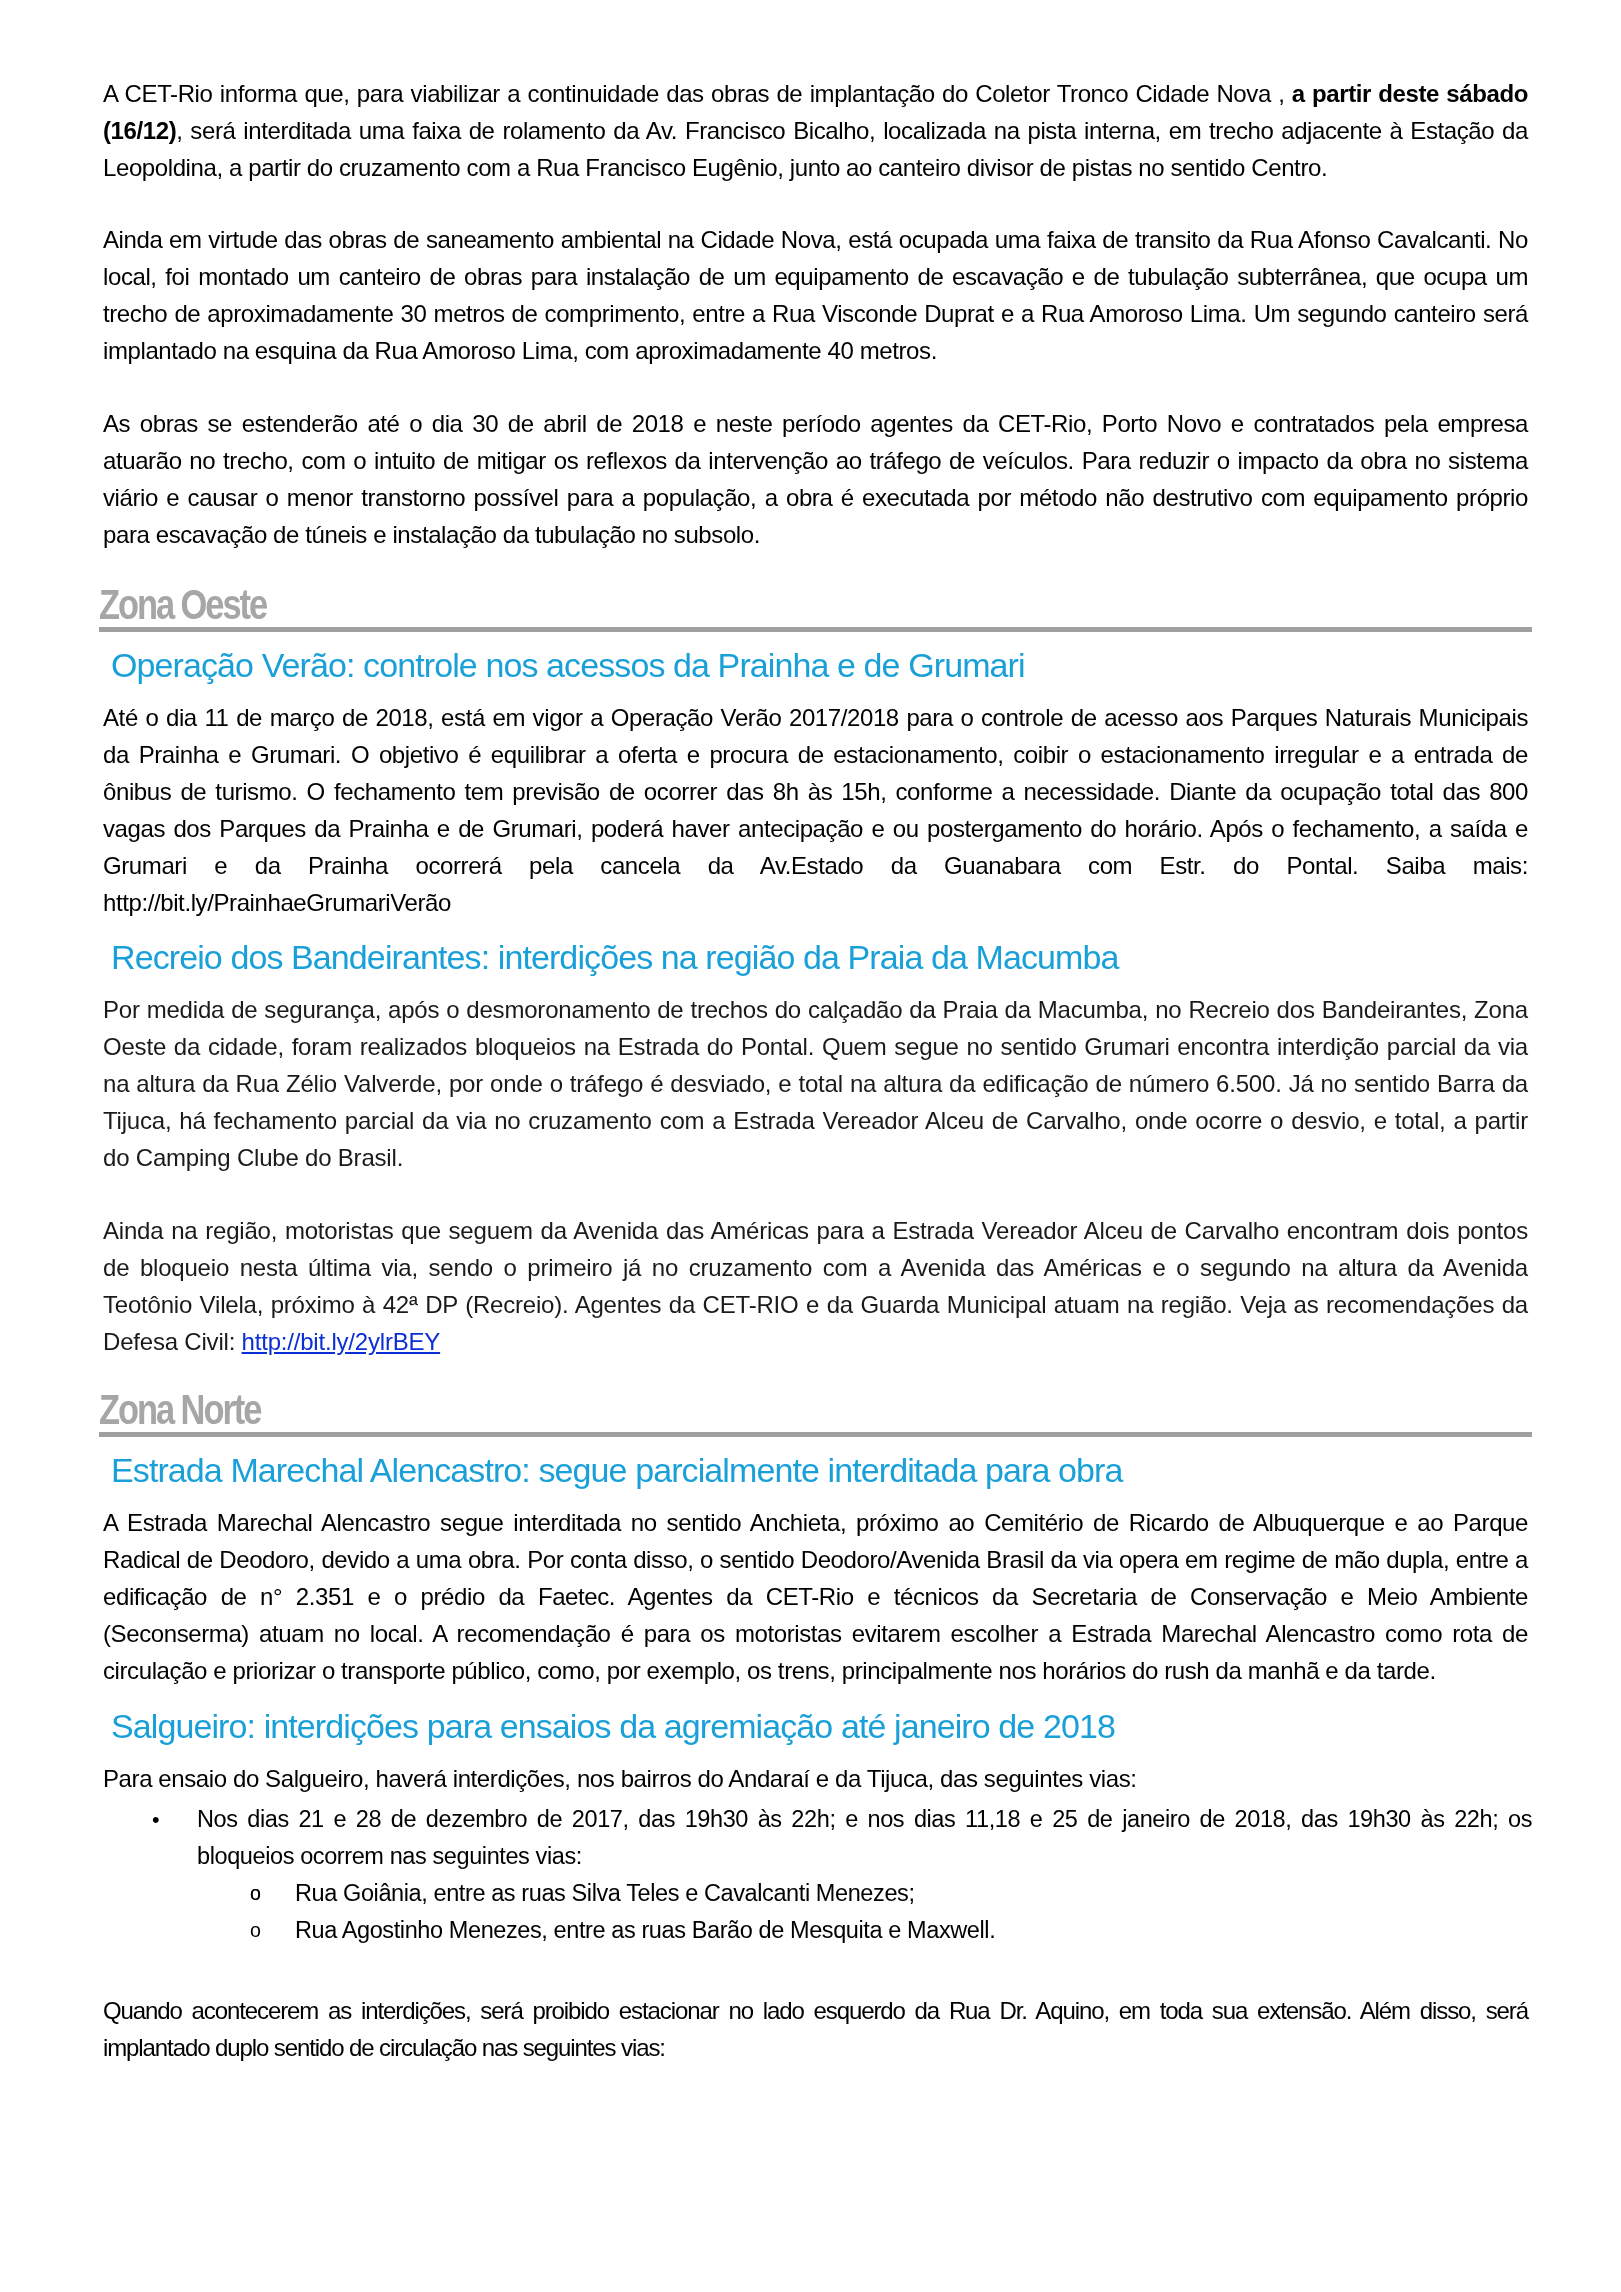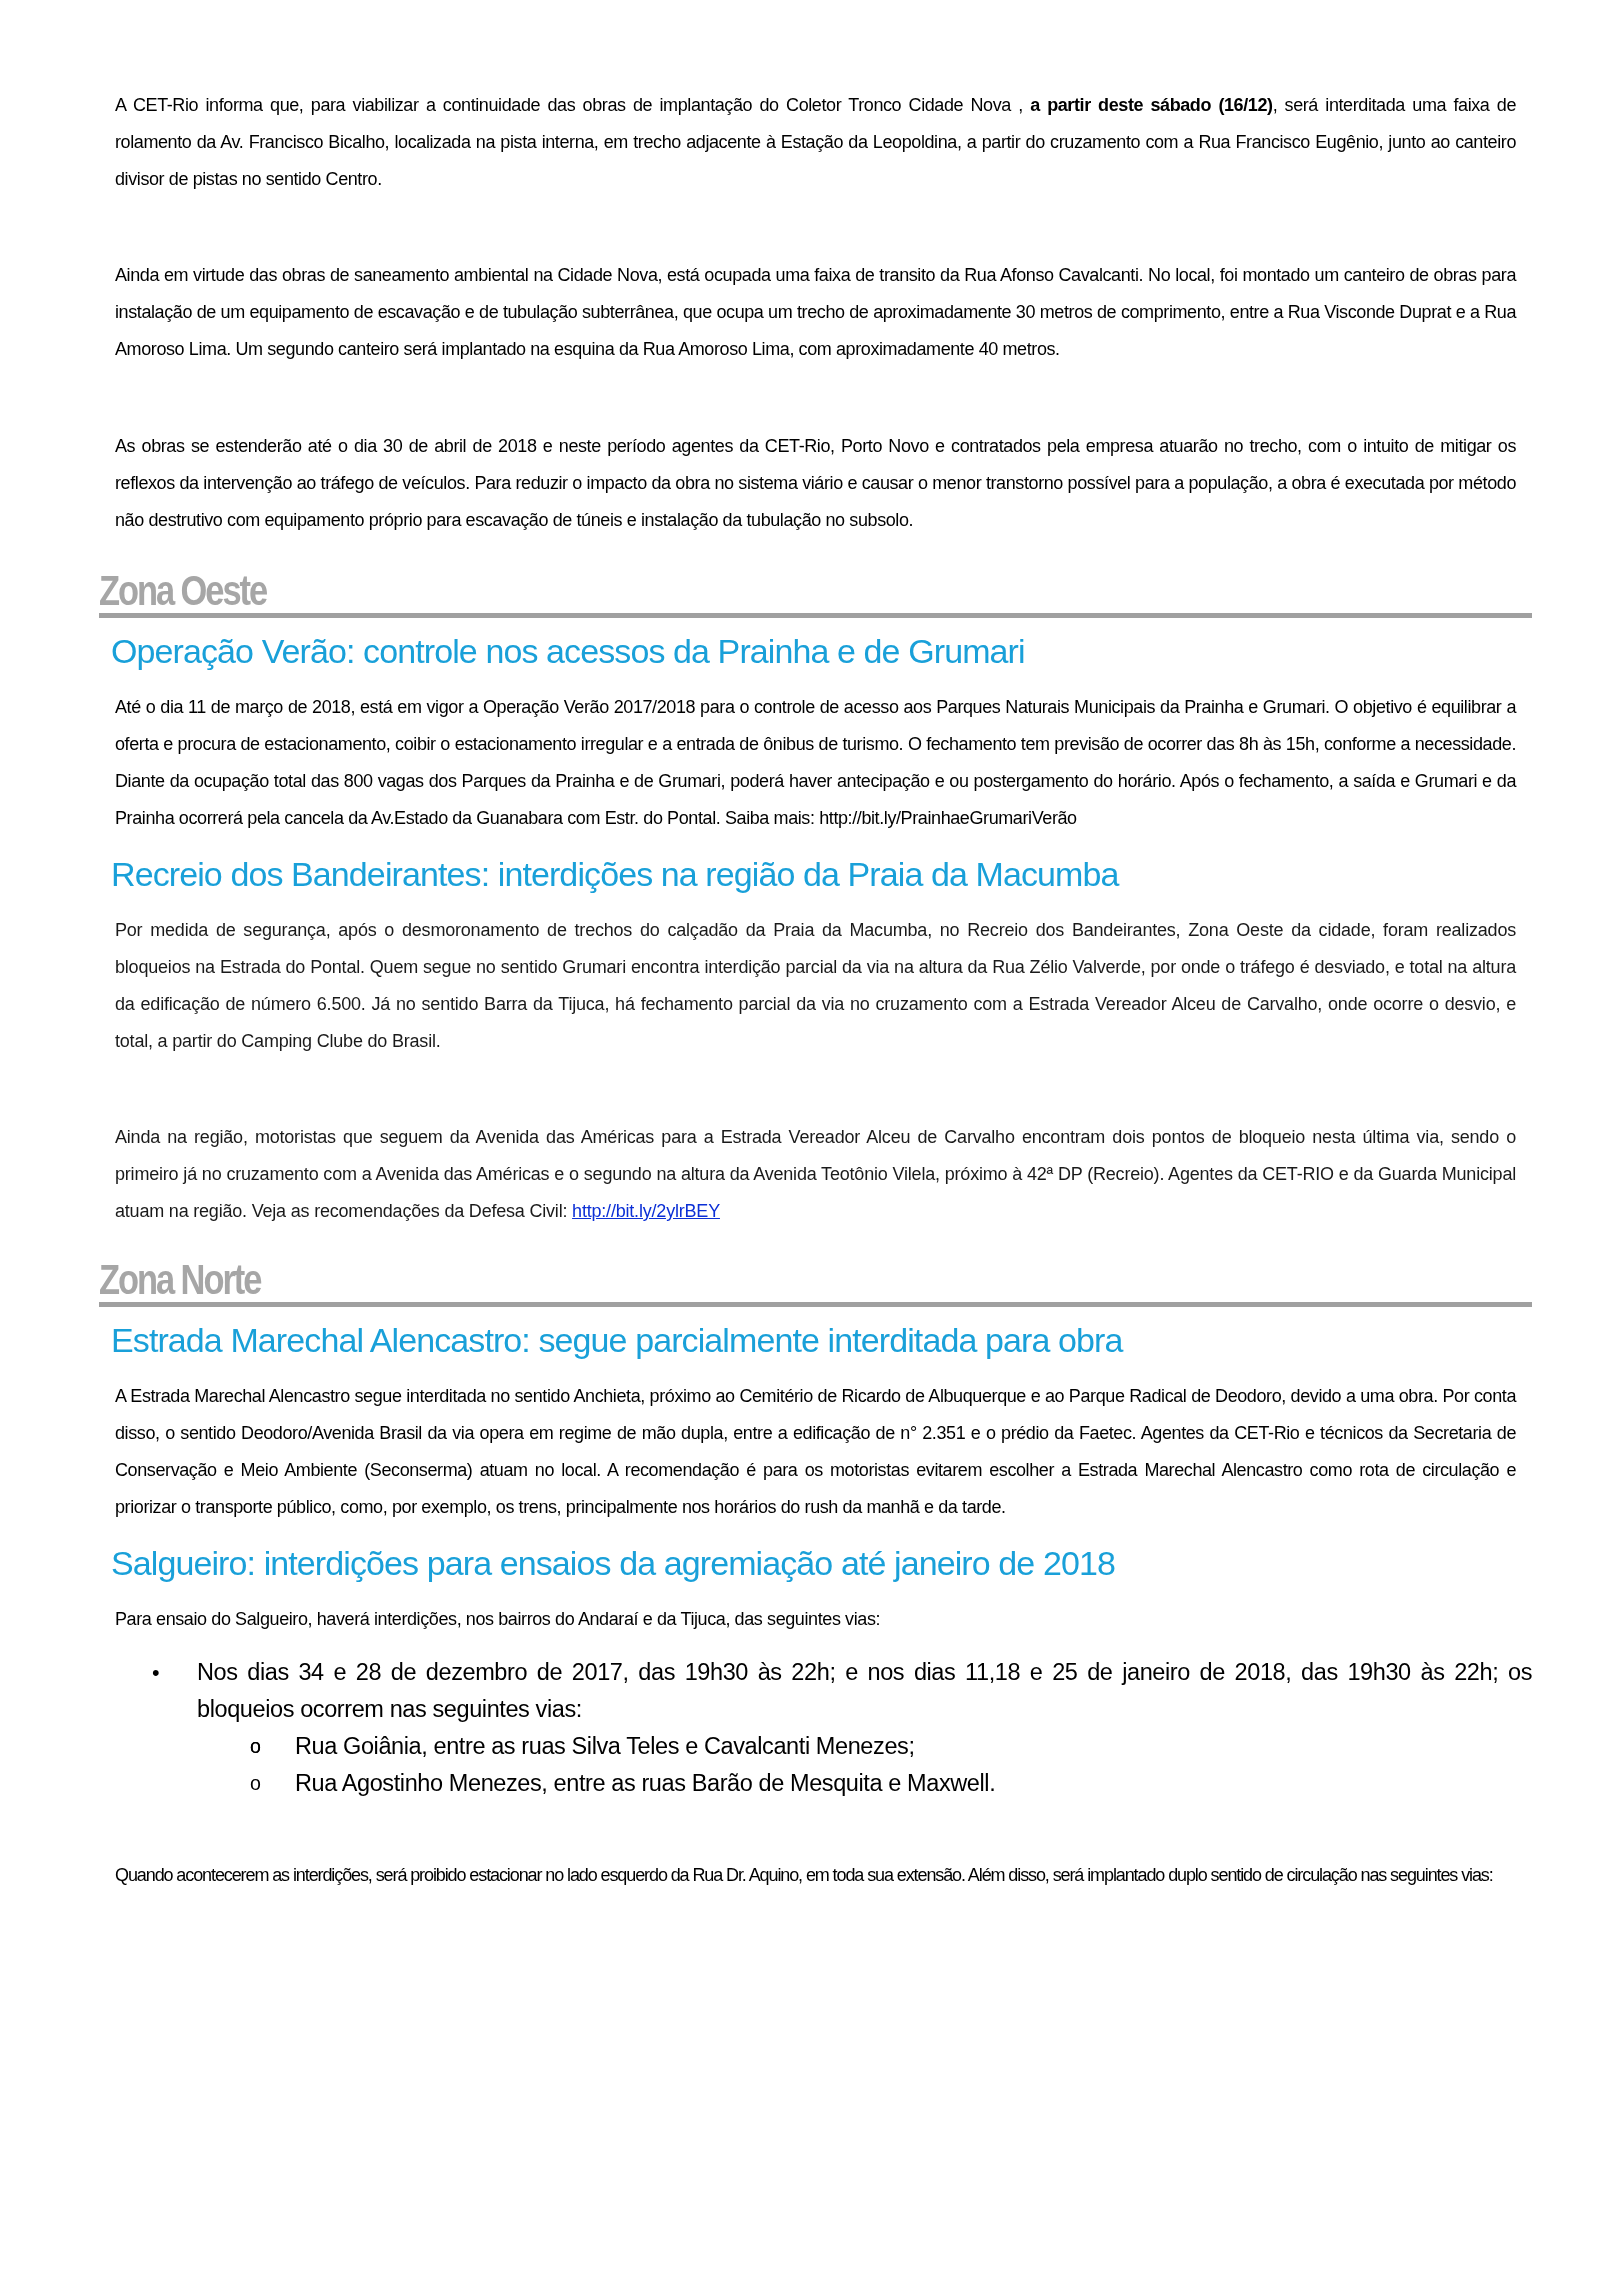--- a/index.html
+++ b/index.html
@@ -2,21 +2,21 @@
 <html><head>
 <meta charset="utf-8">
 <style>
   html, body { margin: 0; padding: 0; background: #ffffff; }
   body {
     width: 1621px; height: 2293px; position: relative; overflow: hidden;
     font-family: "Liberation Sans", sans-serif; color: #000;
   }
   .page { position: absolute; left: 99px; top: 71px; width: 1433px; }
   p.body {
-    margin: 16px; font-size: 18px; line-height: 37px; text-align: justify;
+    margin: 4px; font-size: 24px; line-height: 37px; text-align: justify;
     letter-spacing: -0.4px; word-spacing: 0px;
   }
   p.body.gray { color: #1a1a1a; letter-spacing: -0.2px; }
   p.body.condensed { letter-spacing: -1.1px; }
   .gap { height: 27.4px; }
   .zone {
     margin-top: 25.5px; font-family: "Liberation Sans", sans-serif; font-weight: bold;
     font-size: 42px; line-height: 45px; color: #a6a6a6; letter-spacing: -2.5px;
     transform: scaleX(0.82); transform-origin: left center; height: 45px;
   }
@@ -61,21 +61,21 @@
   <div class="zone-rule"></div>
 
   <h2 class="title">Estrada Marechal Alencastro: segue parcialmente interditada para obra</h2>
   <p class="body">A Estrada Marechal Alencastro segue interditada no sentido Anchieta, próximo ao Cemitério de Ricardo de Albuquerque e ao Parque Radical de Deodoro, devido a uma obra. Por conta disso, o sentido Deodoro/Avenida Brasil da via opera em regime de mão dupla, entre a edificação de n° 2.351 e o prédio da Faetec. Agentes da CET-Rio e técnicos da Secretaria de Conservação e Meio Ambiente (Seconserma) atuam no local. A recomendação é para os motoristas evitarem escolher a Estrada Marechal Alencastro como rota de circulação e priorizar o transporte público, como, por exemplo, os trens, principalmente nos horários do rush da manhã e da tarde.</p>
 
   <h2 class="title spaced">Salgueiro: interdições para ensaios da agremiação até janeiro de 2018</h2>
   <p class="body">Para ensaio do Salgueiro, haverá interdições, nos bairros do Andaraí e da Tijuca, das seguintes vias:</p>
   <ul class="bullets">
     <li>
       <span class="bullet-dot">•</span>
-      <span>Nos dias 34 e 28 de dezembro de 2017, das 19h30 às 22h; e nos dias 11,18 e 25 de janeiro de 2018, das 19h30 às 22h; os bloqueios ocorrem nas seguintes vias:</span>
+      <span>Nos dias 21 e 28 de dezembro de 2017, das 19h30 às 22h; e nos dias 11,18 e 25 de janeiro de 2018, das 19h30 às 22h; os bloqueios ocorrem nas seguintes vias:</span>
       <ul class="sub">
         <li><span class="circle-dot">o</span></li>
         <li><span class="circle-dot">o</span><span>Rua Goiânia, entre as ruas Silva Teles e Cavalcanti Menezes;</span></li>
         <li><span class="circle-dot">o</span><span>Rua Agostinho Menezes, entre as ruas Barão de Mesquita e Maxwell.</span></li>
       </ul>
     </li>
   </ul>
   <div class="gap" style="height:39px;"></div>
   <p class="body condensed">Quando acontecerem as interdições, será proibido estacionar no lado esquerdo da Rua Dr. Aquino, em toda sua extensão. Além disso, será implantado duplo sentido de circulação nas seguintes vias:</p>
 

